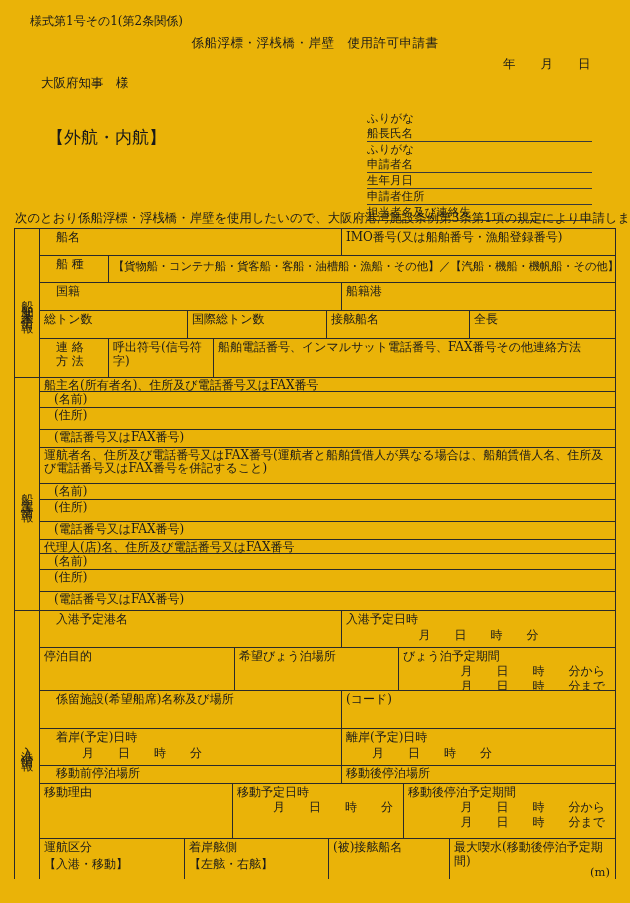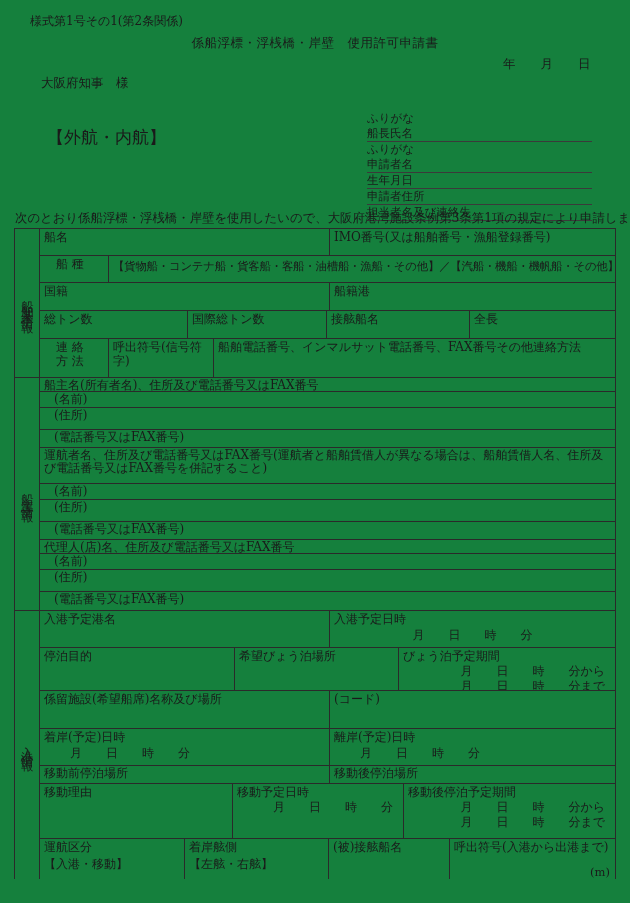--- a/index.html
+++ b/index.html
@@ -3,21 +3,21 @@
 <meta charset="utf-8">
 <style>
   :root{
     --bd:#2a2a2a;
     --ink:#1a1a1a;
   }
   html,body{margin:0;padding:0;background:#ffffff;}
   .page{
     position:relative;
     width:630px;height:903px;
-    background:#15803d;
+    background:#eab308;
     font-family:"DejaVu Serif","Liberation Serif",serif;
     color:var(--ink);
     overflow:hidden;
   }
   .abs{position:absolute;}
   .form-no{left:30px;top:13px;font-size:12px;}
   .title{left:0;top:35px;width:630px;text-align:center;font-size:12.5px;letter-spacing:0.5px;}
   .date-line{left:503px;top:56px;font-size:12.5px;}
   .addressee{left:41px;top:75px;font-size:12.5px;}
   .voyage{left:47px;top:126px;font-size:17px;}
@@ -66,21 +66,21 @@
   .indent{padding-left:14px;}
   .opts{font-size:11.4px;white-space:nowrap;letter-spacing:-0.2px;padding-top:4px;}
   .twoline{display:flex;flex-direction:column;}
   .dt-center{text-align:center;margin-top:2px;}
   .dt-left{padding-left:26px;margin-top:2px;}
   .dt-right{text-align:right;padding-right:6px;margin-top:1px;}
   .ctr2{text-align:left;margin-top:3px;}
   .unit-m{position:absolute;right:5px;top:27px;font-size:11.5px;}
 
   
-  .w290{width:290px;flex:0 0 290px;}
+  .w290{width:290px;flex:0 0 290px;margin-left:12px;}
   .w57{width:57px;flex:0 0 57px;margin-left:12px;}
   .w148{width:148px;flex:0 0 148px;}
   .w139{width:139px;flex:0 0 139px;}
   .w143{width:143px;flex:0 0 143px;}
   .w105{width:105px;flex:0 0 105px;}
   .w195{width:195px;flex:0 0 195px;}
   .w164{width:164px;flex:0 0 164px;}
   .w193{width:193px;flex:0 0 193px;}
   .w171{width:171px;flex:0 0 171px;}
   .w145{width:145px;flex:0 0 145px;}
@@ -250,21 +250,21 @@
           <div class="cell w145 twoline">
             <span>運航区分</span>
             <span class="ctr2">【入港・移動】</span>
           </div>
           <div class="cell w144 twoline">
             <span>着岸舷側</span>
             <span class="ctr2">【左舷・右舷】</span>
           </div>
           <div class="cell w121">(被)接舷船名</div>
           <div class="cell">
-            <span>呼出符号(入港から出港まで)</span>
+            <span>最大喫水(移動後停泊予定期間)</span>
             <span class="unit-m">(m)</span>
           </div>
         </div>
       </div>
     </div>
 
   </div>
 </div>
 
 </body></html>

